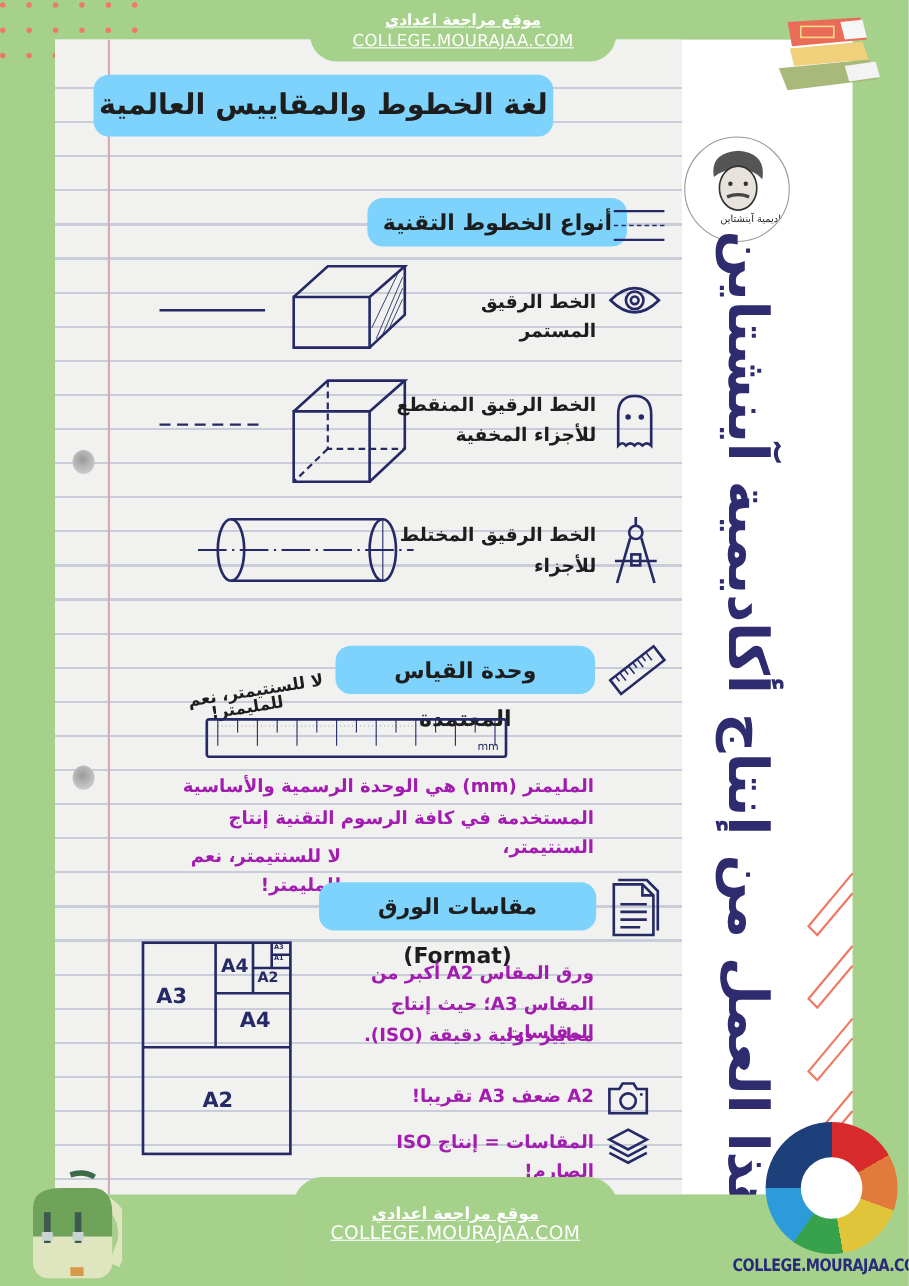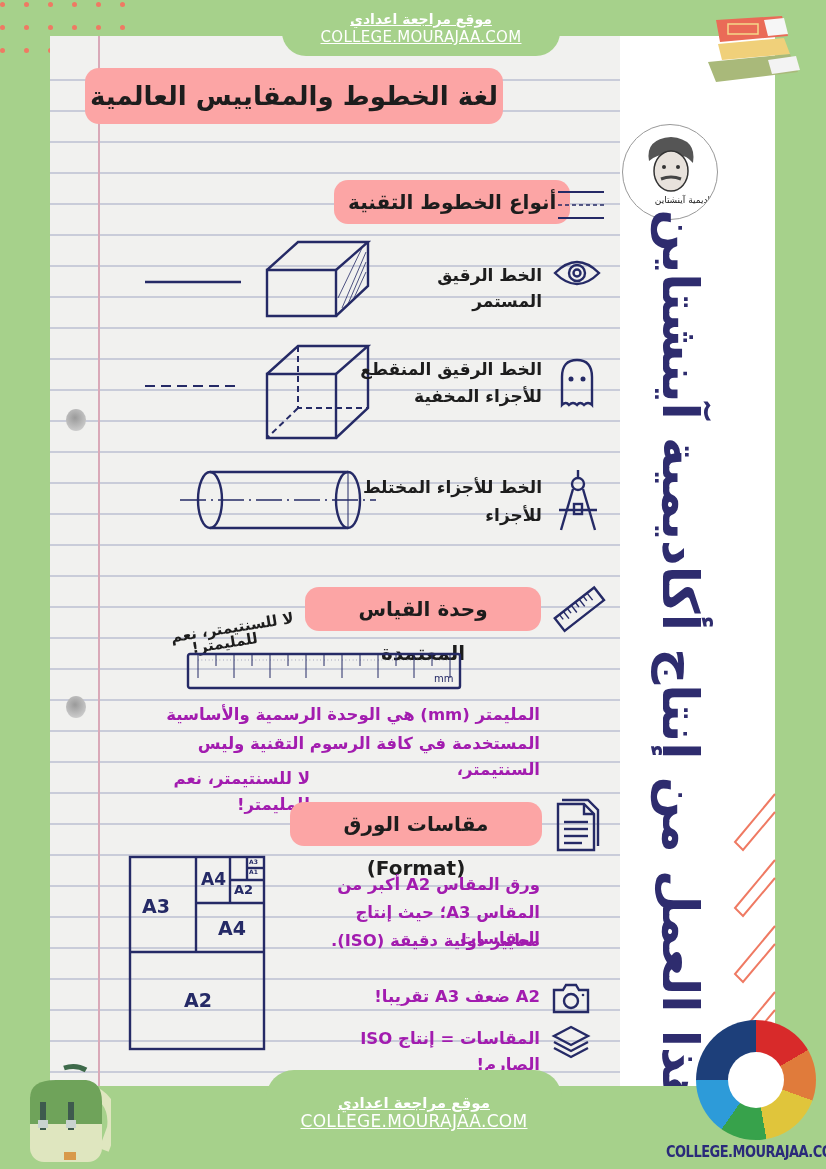--- a/index.html
+++ b/index.html
@@ -14,21 +14,21 @@
     background-position: 0 14px; }
   .margin-line { position: absolute; left: 48px; top: 0; width: 2px; height: 100%; background: #d9a9b8; }
   .hole { position: absolute; left: 16px; width: 20px; height: 22px; border-radius: 50%; background: radial-gradient(circle at 45% 40%, #9a9a9a, #c8c8c8 70%, #dcdcdc); }
   .top-banner { position: absolute; left: 282px; top: 0; width: 278px; height: 56px; background: #a6d18b; border-radius: 0 0 24px 24px; text-align: center; color: #fff; padding-top: 10px; }
   .banner-ar { font-size: 14px; font-weight: bold; text-decoration: underline; line-height: 18px; direction: rtl; }
   .banner-en { font-family: "DejaVu Sans", sans-serif; font-size: 15px; text-decoration: underline; line-height: 18px; letter-spacing: 0.3px; }
   .bottom-band { position: absolute; left: 0; top: 1086px; width: 826px; height: 83px; background: #a6d18b; }
   .bottom-banner { position: absolute; left: 266px; top: 1070px; width: 296px; height: 99px; background: #a6d18b; border-radius: 28px 28px 0 0; text-align: center; color: #fff; padding-top: 24px; }
   .bottom-banner .banner-en { font-size: 17px; }
   .bottom-banner .banner-ar { font-size: 15px; }
-  .pill { position: absolute; background: #fca5a5; border-radius: 14px; color: #1d1d1d; font-weight: bold; text-align: center; direction: rtl; }
+  .pill { position: absolute; background: #7dd3fc; border-radius: 14px; color: #1d1d1d; font-weight: bold; text-align: center; direction: rtl; }
   .main-title { left: 85px; top: 68px; width: 418px; height: 56px; font-size: 26px; line-height: 56px; }
   .sec-pill { height: 44px; font-size: 20px; line-height: 44px; padding: 0 14px; }
   .label { position: absolute; color: #1d1d1d; font-weight: bold; direction: rtl; text-align: right; font-size: 17px; line-height: 26px; }
   .icon { position: absolute; }
   .ink { stroke: #252a66; fill: none; stroke-width: 2.4; }
   .vertical-title { position: absolute; left: 640px; top: 225px; width: 80px; height: 870px; }
   .vertical-title span { position: absolute; left: 50%; top: 50%; transform: translate(-50%,-50%) rotate(90deg); white-space: nowrap; font-size: 50px; font-weight: bold; color: #2e2c6e; direction: rtl; }
   .logo { position: absolute; left: 622px; top: 124px; width: 96px; height: 96px; border-radius: 50%; border: 1.5px solid #999; background: #fff; overflow: hidden; }
   .logo-text { position: absolute; bottom: 14px; left: 0; width: 100%; text-align: right; font-size: 9px; font-weight: normal; color: #222; direction: rtl; }
   .books { position: absolute; left: 698px; top: 10px; width: 110px; height: 80px; }
@@ -167,21 +167,21 @@
 <svg class="icon" style="left:178px;top:470px" width="200" height="62">
   <g class="ink" stroke-width="2">
       <ellipse cx="32" cy="30" rx="12" ry="28"></ellipse>
       <ellipse cx="170" cy="30" rx="12" ry="28"></ellipse>
   <line x1="32" y1="2" x2="170" y2="2"></line>
       <line x1="32" y1="58" x2="170" y2="58"></line>
     </g>
   <line x1="2" y1="30" x2="198" y2="30" stroke="#252a66" stroke-width="1.6" stroke-dasharray="26 5 2 5"></line>
   <line x1="170" y1="2" x2="170" y2="58" stroke="#252a66" stroke-width="1"></line>
 </svg>
-<div class="label" style="left:362px;top:474px;width:180px;">الخط للأجزاء المختلط</div>
+<div class="label" style="left:362px;top:474px;width:180px;">الخط الرقيق المختلط</div>
 <div class="label" style="left:362px;top:502px;width:180px;">للأجزاء</div>
 <svg class="icon" style="left:557px;top:468px" width="42" height="66">
   <g class="ink" stroke-width="2">
       <path d="M21 2 L21 10"></path>
       <circle cx="21" cy="16" r="6"></circle>
       <path d="M16 21 L4 62"></path>
       <path d="M26 21 L38 62"></path>
       <path d="M2 42 L40 42"></path>
       <rect x="17" y="36" width="8" height="10"></rect>
     </g>
@@ -223,21 +223,21 @@
       <line x1="174" y1="2" x2="174" y2="14"></line>
       <line x1="210" y1="2" x2="210" y2="14"></line>
       <line x1="246" y1="2" x2="246" y2="14"></line>
   </g>
   <g stroke="#252a66" stroke-width="0.6" stroke-dasharray="0.6 3">
     <line x1="12" y1="8" x2="264" y2="8"></line>
   </g>
   <text x="248" y="30" font-size="10" fill="#252a66" font-family="DejaVu Sans, sans-serif">mm</text>
 </svg>
 <div class="body-text" style="left:150px;top:702px;width:390px;">المليمتر (mm) هي الوحدة الرسمية والأساسية</div>
-<div class="body-text" style="left:120px;top:731px;width:420px;">المستخدمة في كافة الرسوم التقنية وليس السنتيمتر،</div>
+<div class="body-text" style="left:120px;top:731px;width:420px;">المستخدمة في كافة الرسوم التقنية إنتاج السنتيمتر،</div>
 <div class="body-text" style="left:110px;top:766px;width:200px;">لا للسنتيمتر، نعم للمليمتر!</div>
 
 <div class="pill sec-pill" style="left:290px;top:802px;width:252px;">مقاسات الورق (Format)</div>
 <svg class="icon" style="left:554px;top:796px" width="46" height="58">
   <g class="ink" stroke-width="2">
       <path d="M4 8 L30 8 L40 18 L40 54 L4 54 Z"></path>
       <path d="M8 4 L34 4 L44 14 L44 50"></path>
       <path d="M30 8 L30 18 L40 18"></path>
   <line x1="10" y1="26" x2="34" y2="26"></line>
       <line x1="10" y1="33" x2="34" y2="33"></line>

